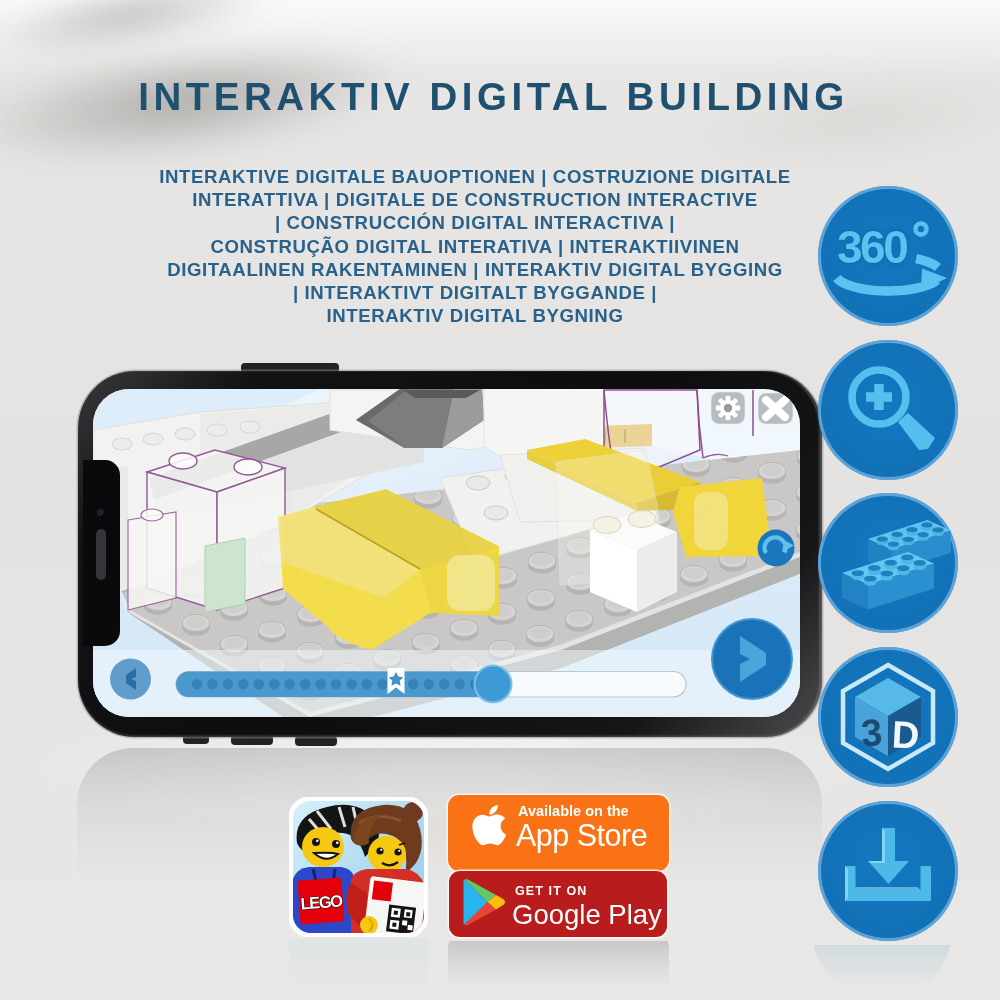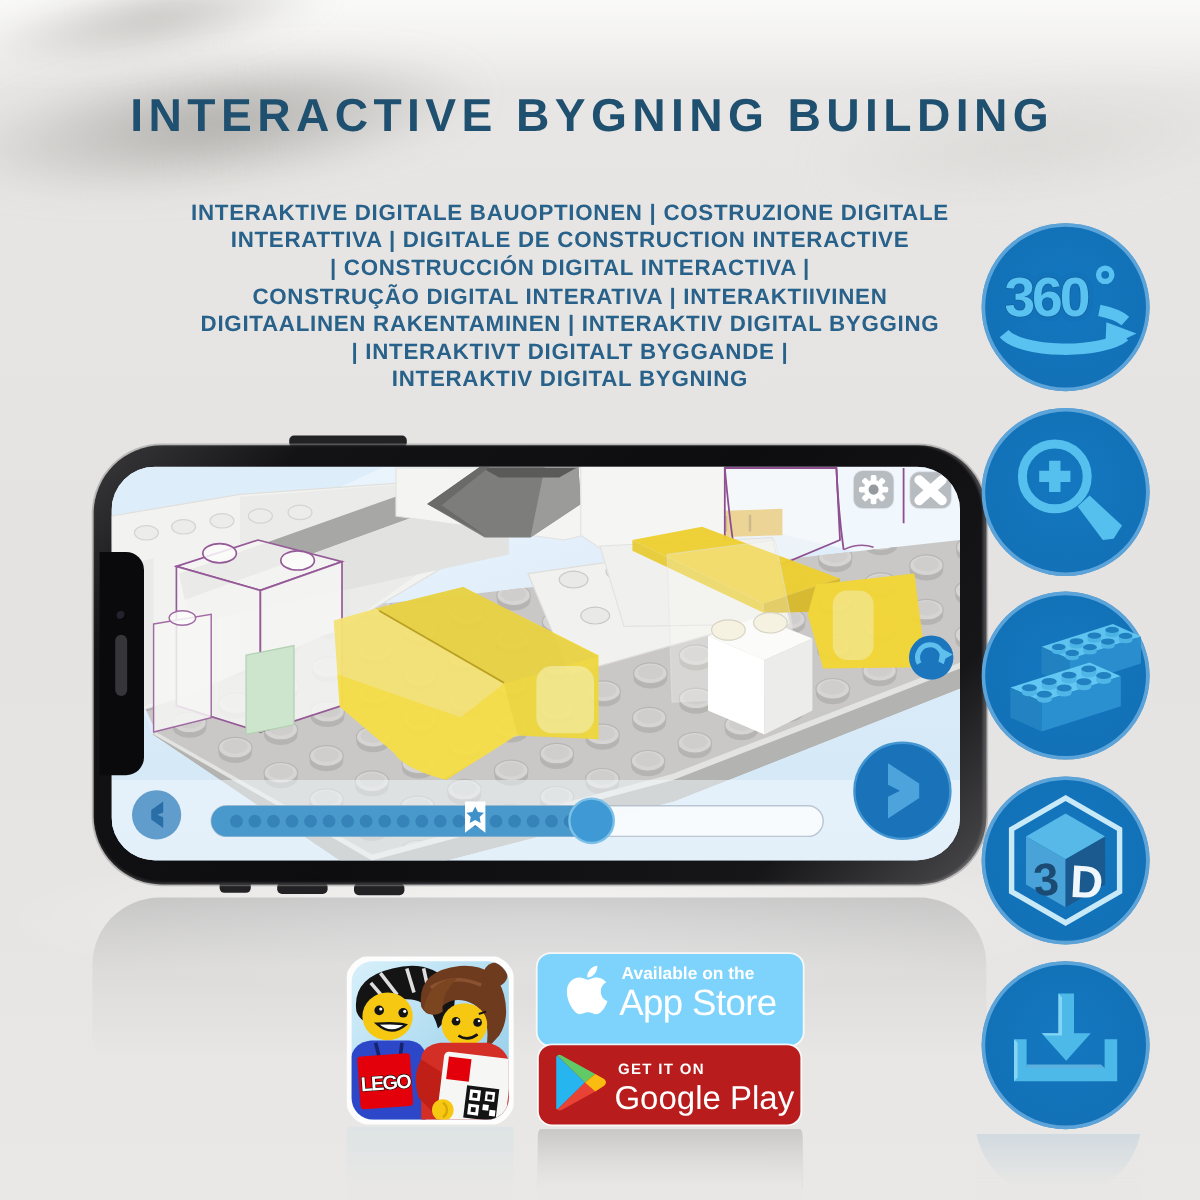--- a/index.html
+++ b/index.html
@@ -14,21 +14,21 @@
 </style></head>
 <body>
 
 <div class="abs" style="left:0;top:0;width:1000px;height:75px;background:linear-gradient(180deg,rgba(250,250,249,.95),rgba(250,250,249,0));"></div>
 
 <div class="abs" style="left:-140px;top:28px;width:640px;height:150px;background:radial-gradient(50% 50% at 50% 50%, rgba(138,136,132,.62), rgba(140,138,134,0) 72%);transform:rotate(-7deg);filter:blur(14px);"></div>
 <div class="abs" style="left:-80px;top:-30px;width:420px;height:90px;background:radial-gradient(50% 50% at 50% 50%, rgba(155,153,149,.58), rgba(160,158,154,0) 72%);transform:rotate(-10deg);filter:blur(12px);"></div>
 
 <div class="abs" style="left:600px;top:60px;width:520px;height:120px;background:radial-gradient(50% 50% at 50% 50%, rgba(196,194,190,.4), rgba(196,194,190,0) 72%);transform:rotate(-6deg);filter:blur(16px);"></div>
 
-<div class="abs" style="left:0;top:75px;width:987px;text-align:center;color:#20506f;font-weight:bold;font-size:38.5px;letter-spacing:4.5px;">INTERACTIVE BYGNING BUILDING</div>
+<div class="abs" style="left:0;top:75px;width:987px;text-align:center;color:#20506f;font-weight:bold;font-size:38.5px;letter-spacing:4.5px;">INTERAKTIV DIGITAL BUILDING</div>
 
 <div class="abs" style="left:0;top:165px;width:950px;text-align:center;color:#28618a;font-weight:bold;font-size:18.6px;line-height:23.2px;letter-spacing:0.6px;">
 INTERAKTIVE DIGITALE BAUOPTIONEN | COSTRUZIONE DIGITALE<br>
 INTERATTIVA | DIGITALE DE CONSTRUCTION INTERACTIVE<br>
 | CONSTRUCCIÓN DIGITAL INTERACTIVA |<br>
 CONSTRUÇÃO DIGITAL INTERATIVA | INTERAKTIIVINEN<br>
 DIGITAALINEN RAKENTAMINEN | INTERAKTIV DIGITAL BYGGING<br>
 | INTERAKTIVT DIGITALT BYGGANDE |<br>
 INTERAKTIV DIGITAL BYGNING
 </div>
@@ -1138,21 +1138,21 @@
             <rect x="121" y="126" width="5" height="5" fill="#fff"></rect>
 </g>
 </g>
 
 <circle cx="80" cy="128" r="9" fill="#f7c812"></circle>
 <path d="M80,122 a7,7 0 0 1 0,12" fill="none" stroke="#d8a70a" stroke-width="2"></path>
 </g>
 </svg>
 </div>
 
-<div class="abs" style="left:448px;top:795px;width:221px;height:76px;border-radius:11px;background:#7dd3fc;box-shadow:0 0 0 1.5px rgba(252,252,252,.85);">
+<div class="abs" style="left:448px;top:795px;width:221px;height:76px;border-radius:11px;background:#f97316;box-shadow:0 0 0 1.5px rgba(252,252,252,.85);">
 <svg width="221" height="64" viewBox="0 0 221 64">
 <g fill="#ffffff">
 <g transform="translate(24,7) scale(0.090)">
 <path d="M318.7 268.7c-.2-36.7 16.4-64.4 50-84.8-18.8-26.9-47.2-41.7-84.7-44.6-35.5-2.8-74.3 20.7-88.5 20.7-15 0-49.4-19.7-76.4-19.7C63.3 141.2 4 184.8 4 273.5q0 39.3 14.4 81.2c12.8 36.7 59 126.7 107.2 125.2 25.2-.6 43-17.9 75.8-17.9 31.8 0 48.3 17.9 76.4 17.9 48.6-.7 90.4-82.5 102.6-119.3-65.2-30.7-61.7-90-61.7-91.9zm-56.6-164.2c27.3-32.4 24.8-61.9 24-72.5-24.1 1.4-52 16.4-67.9 34.9-17.5 19.8-27.8 44.3-25.6 71.9 26.1 2 49.9-11.4 69.5-34.3z"></path>
 </g>
 <text x="70" y="20.5" font-size="14.5" font-weight="bold" font-family="Liberation Sans,sans-serif">Available on the</text>
 <text x="68" y="51" font-size="30.5" font-family="Liberation Sans,sans-serif" letter-spacing="-0.5">App Store</text>
 </g>
 </svg>
 </div>

